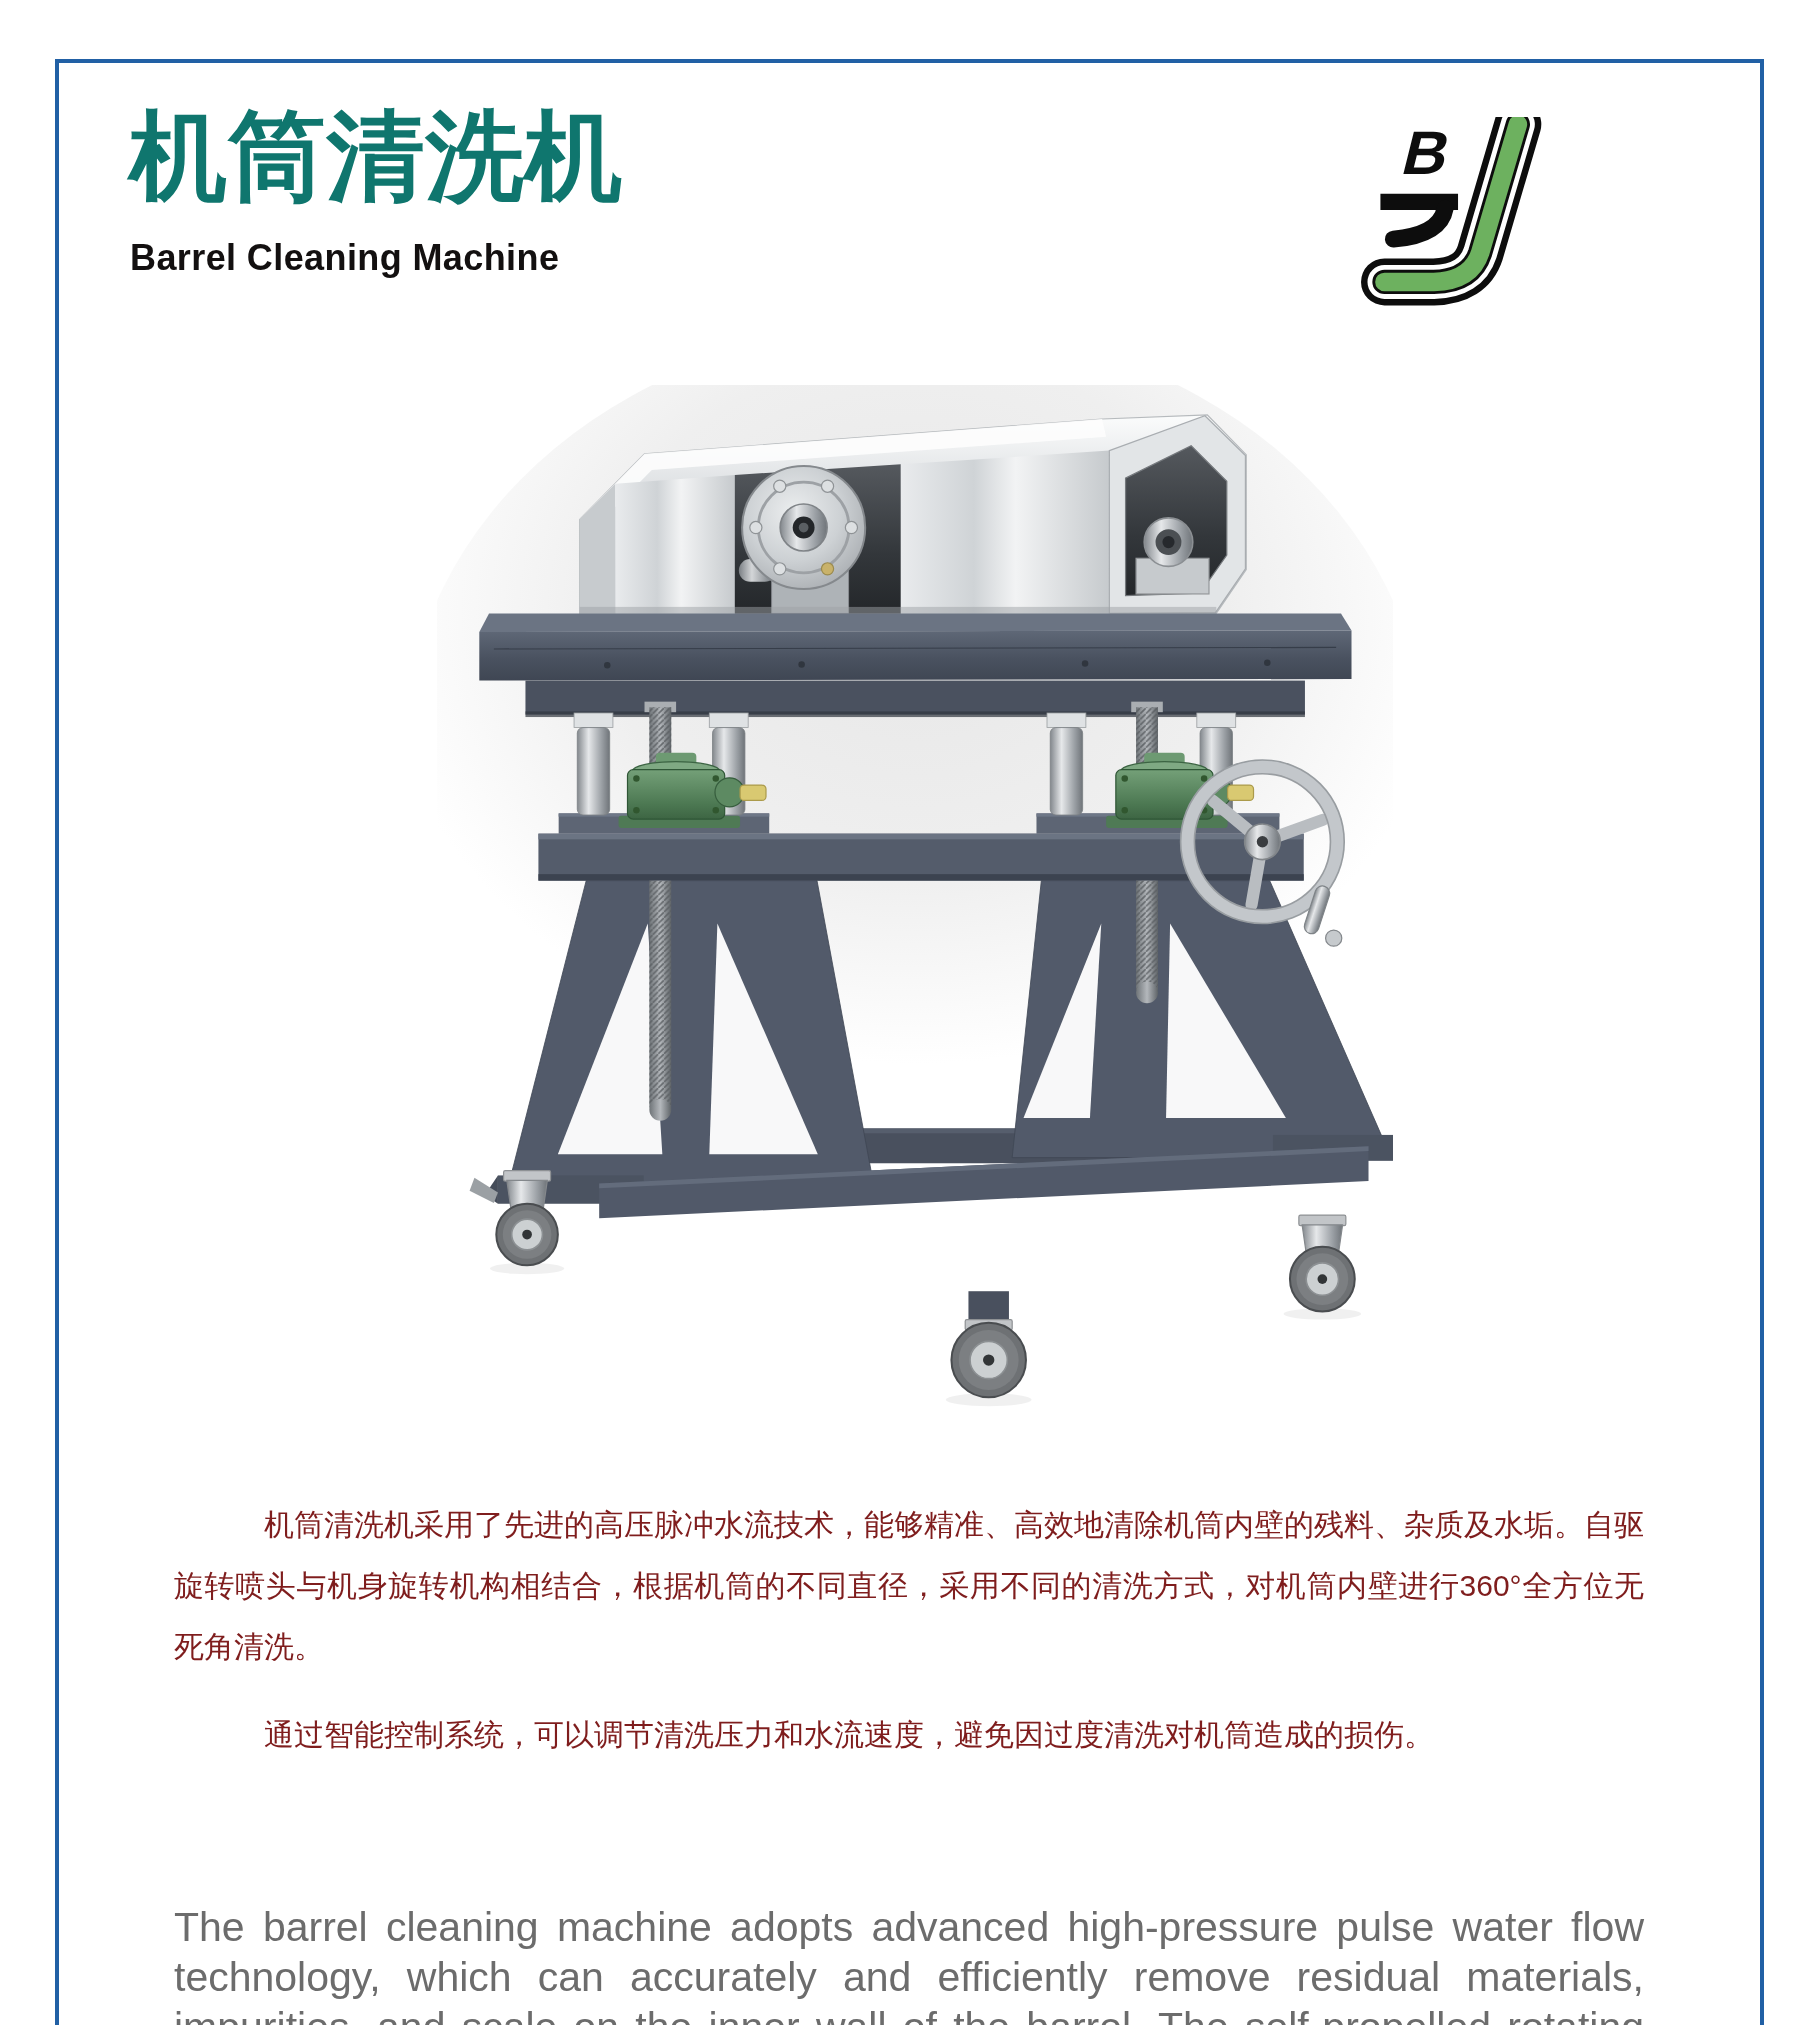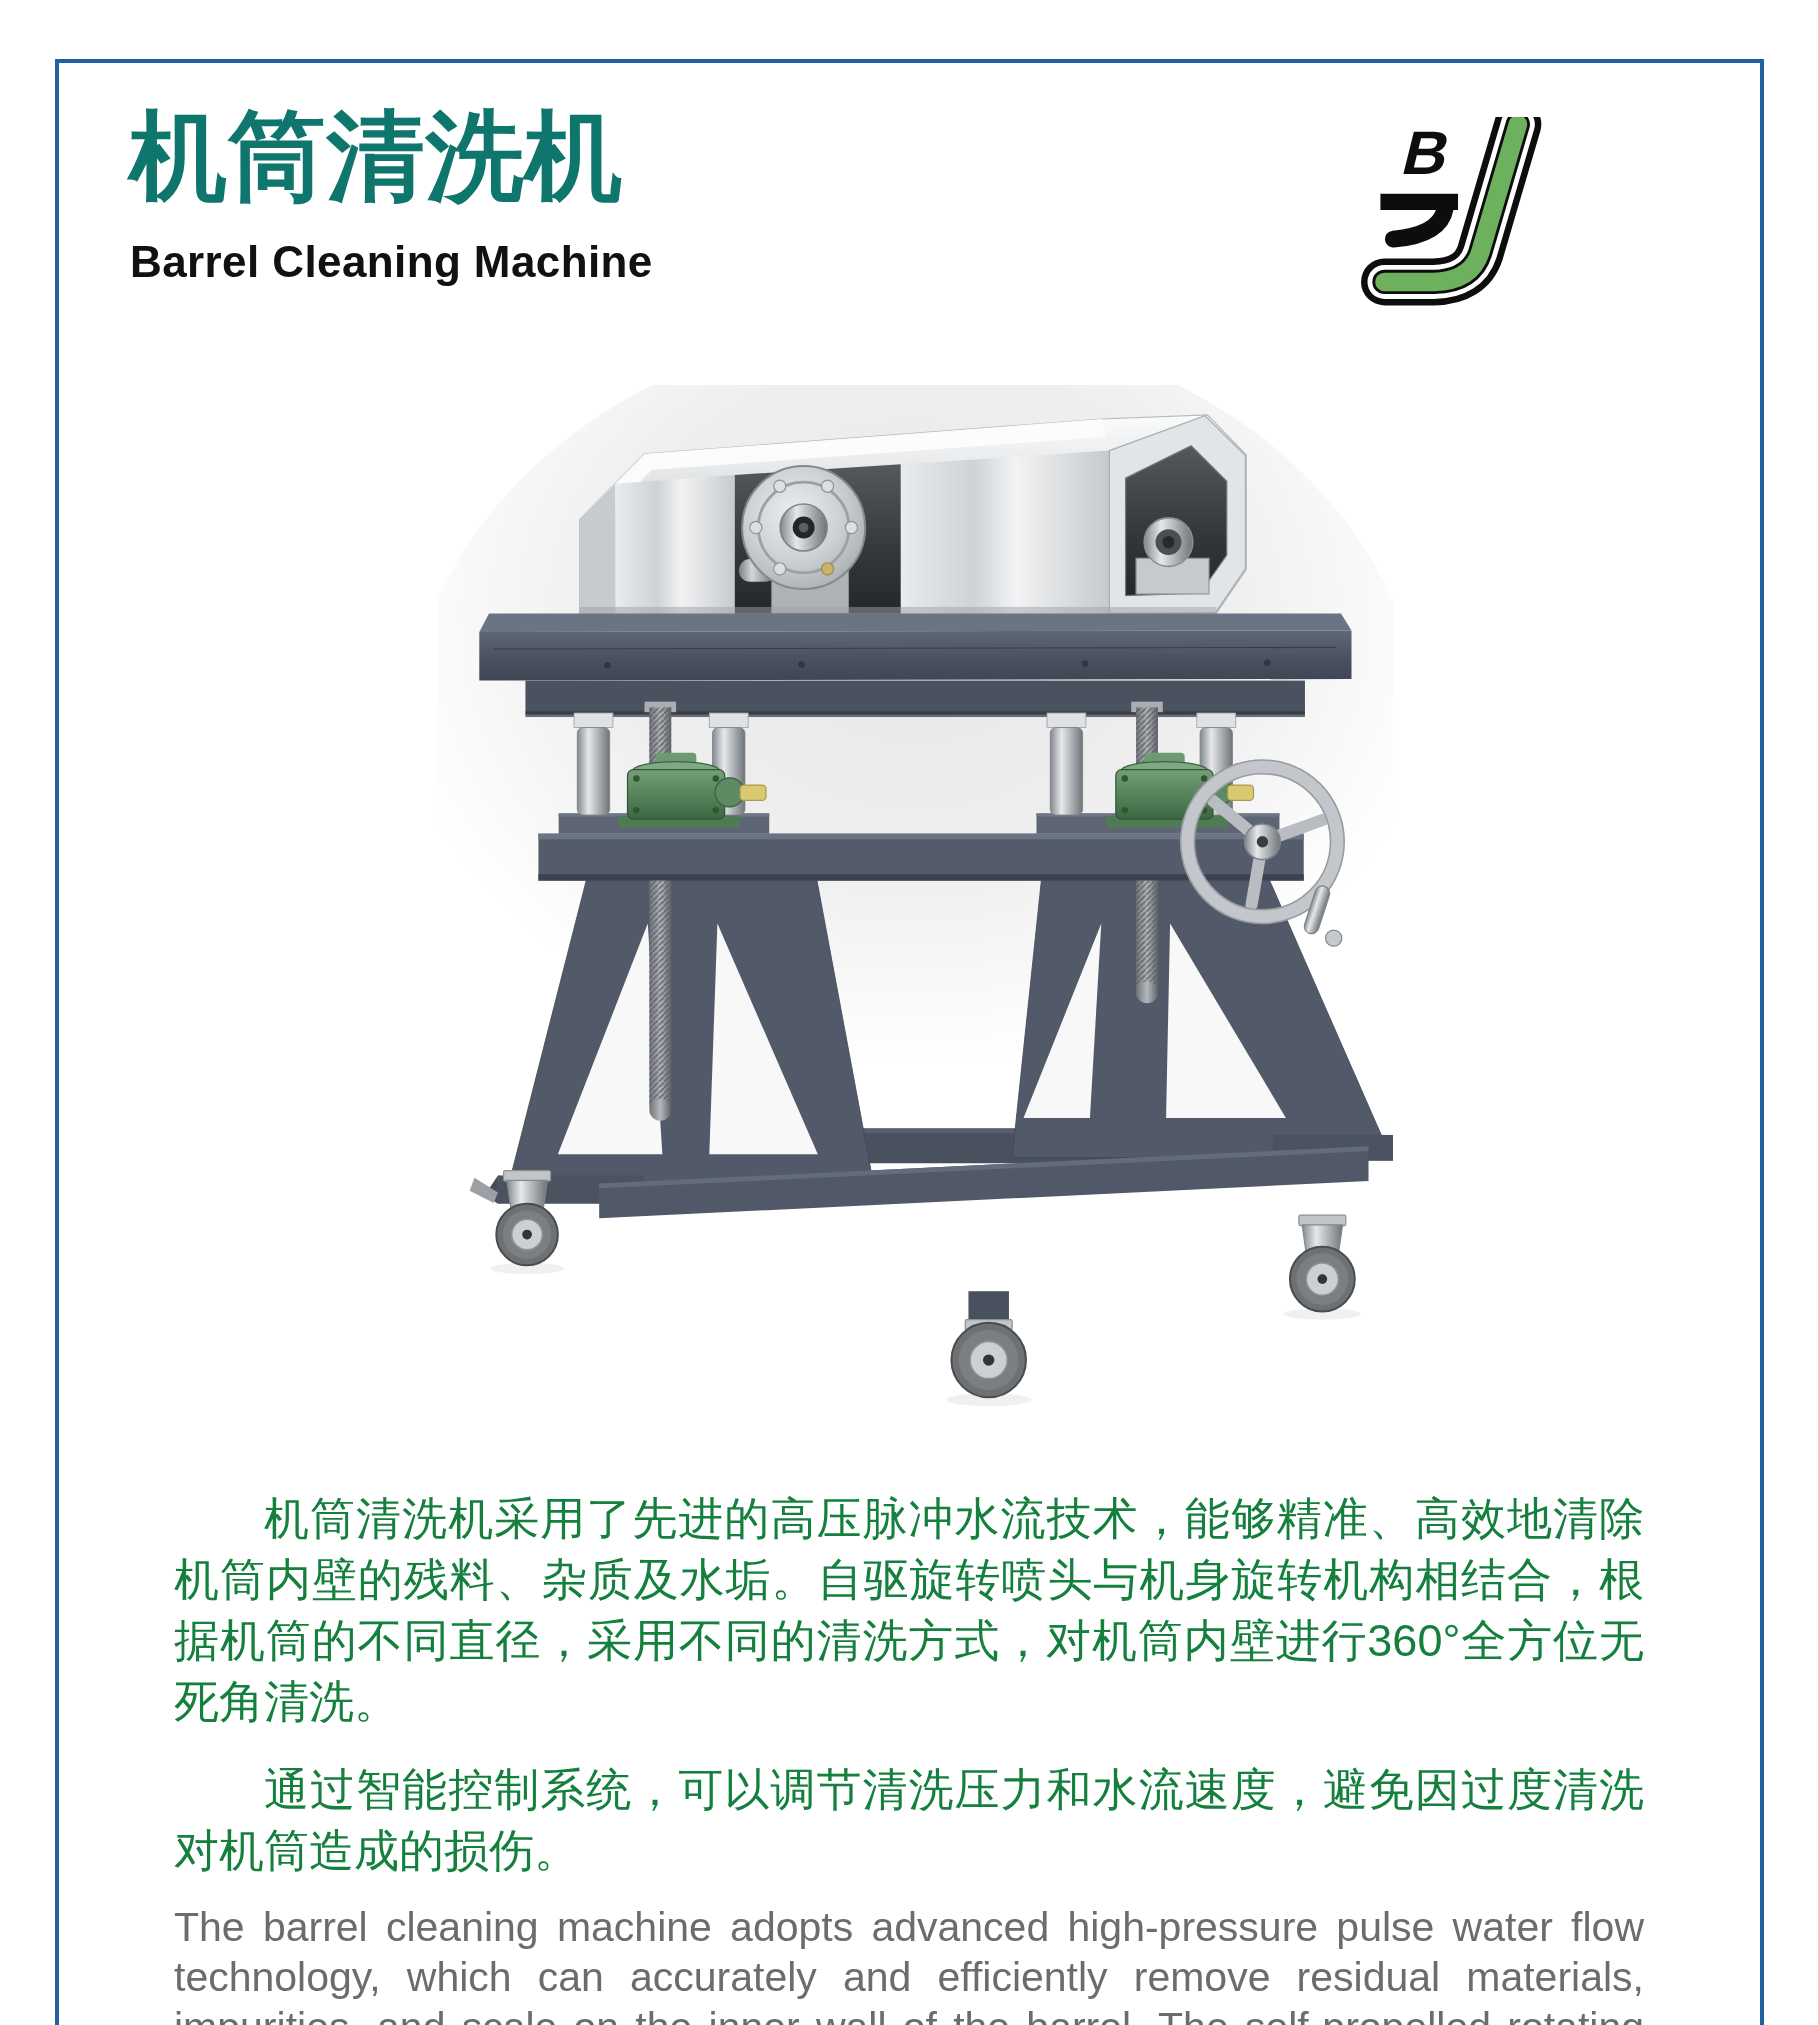--- a/index.html
+++ b/index.html
@@ -2,30 +2,30 @@
 <html style="font-size:6.5px"><head>
 <meta charset="utf-8">
 <style>
   html,body{margin:0;padding:0;background:#ffffff;}
   .page{position:relative;width:1819px;height:2572px;background:#ffffff;overflow:hidden;
         font-family:"Liberation Sans","DejaVu Sans",sans-serif;}
   .frame{position:absolute;left:55px;top:59px;width:1709px;height:2453px;
          border:4.5px solid #2160a5;box-sizing:border-box;}
   .title-cn{position:absolute;left:129px;top:105px;font-size:98px;font-weight:bold;
             color:#0f766e;letter-spacing:0.8px;line-height:1.05;white-space:nowrap;}
-  .subtitle-en{position:absolute;left:130px;top:237px;font-size:44px;font-weight:bold;
+  .subtitle-en{position:absolute;left:130px;top:237px;font-size:36px;font-weight:bold;
                color:#131010;letter-spacing:0.4px;white-space:nowrap;}
   .logo{position:absolute;left:1361px;top:117px;width:405px;height:190px;}
   .logo-mark{position:absolute;left:0;top:0;}
   .logo-name{position:absolute;left:151px;top:74px;font-size:57px;font-weight:bold;
              font-style:italic;color:#0b0b0b;letter-spacing:1.6px;white-space:nowrap;}
   .photo{position:absolute;left:437px;top:385px;width:956px;height:1069px;}
   .cn-text{position:absolute;left:174px;top:1480px;width:1470px;}
-  .cn-text p{margin:8px 0 27px 0;font-size:45px;line-height:61px;text-align:justify;
-             color:#15803d;text-indent:90px;}
+  .cn-text p{margin:14px 0 27px 0;font-size:30px;line-height:61px;text-align:justify;
+             color:#7f1d1d;text-indent:90px;}
   .en-text{position:absolute;left:174px;top:1902px;width:1470px;}
   .en-text p{margin:0 0 23.5px 0;font-size:41px;line-height:50px;text-align:justify;
              color:#6c6c6c;}
 </style>
 </head>
 <body>
 
 <div class="page">
 
   <div class="frame"></div>

